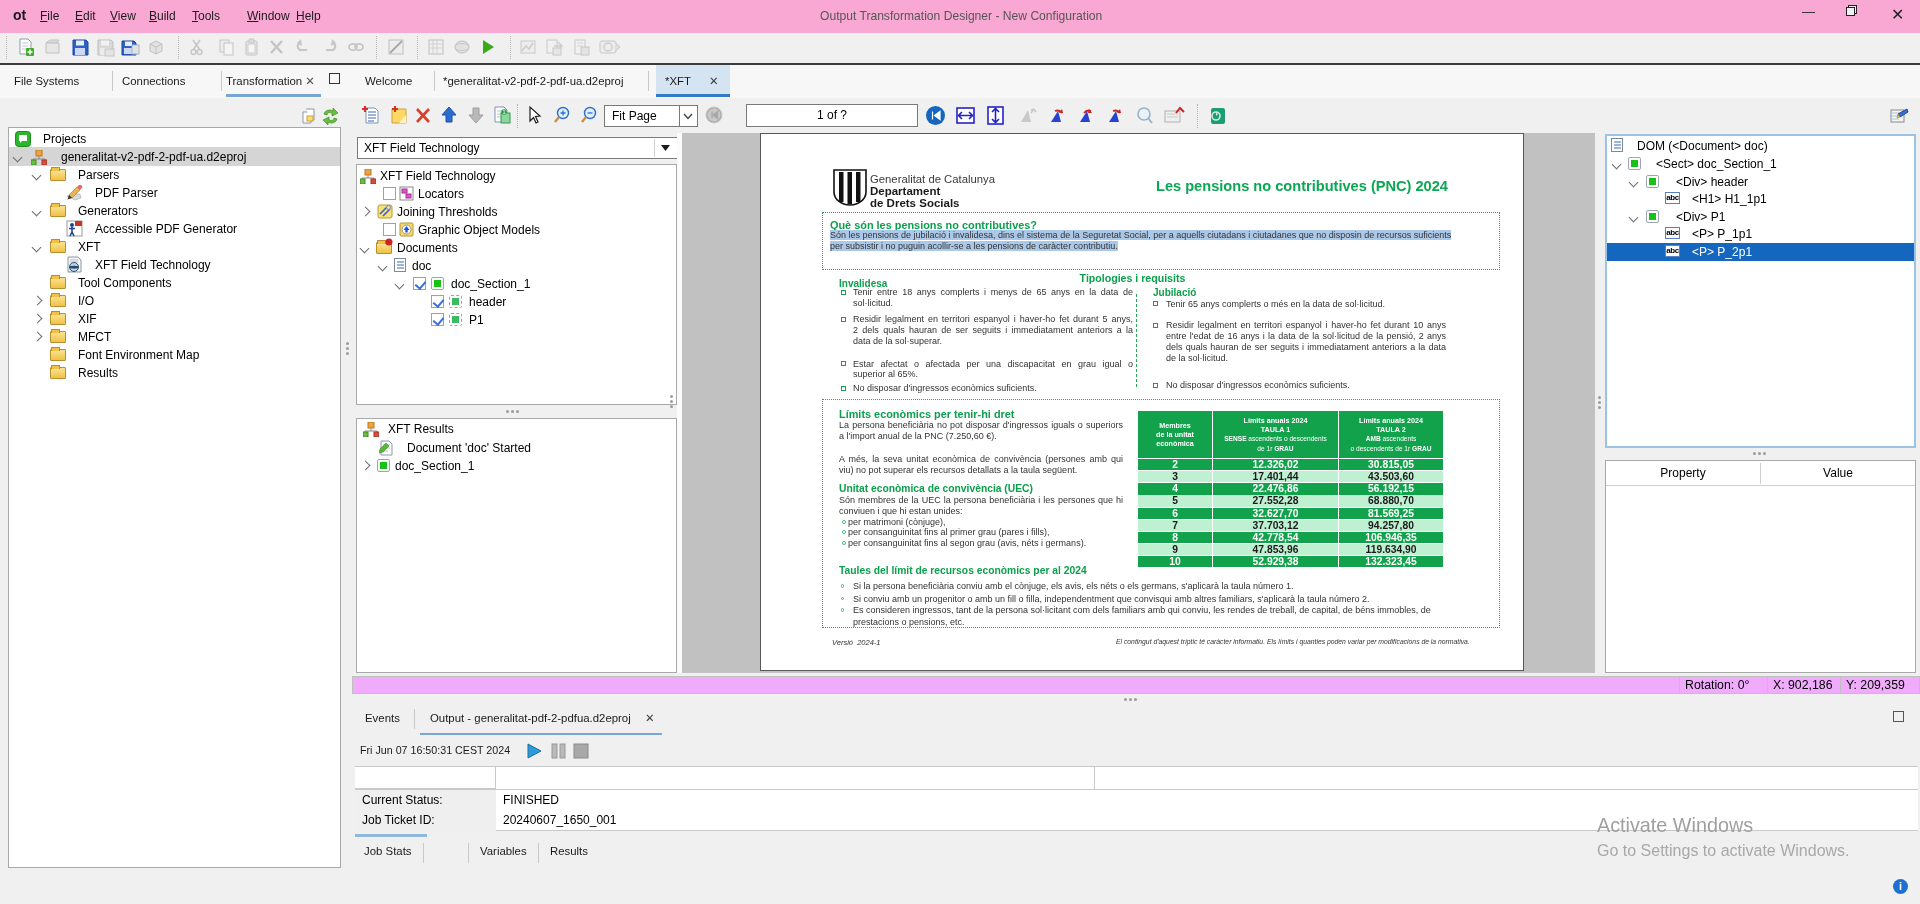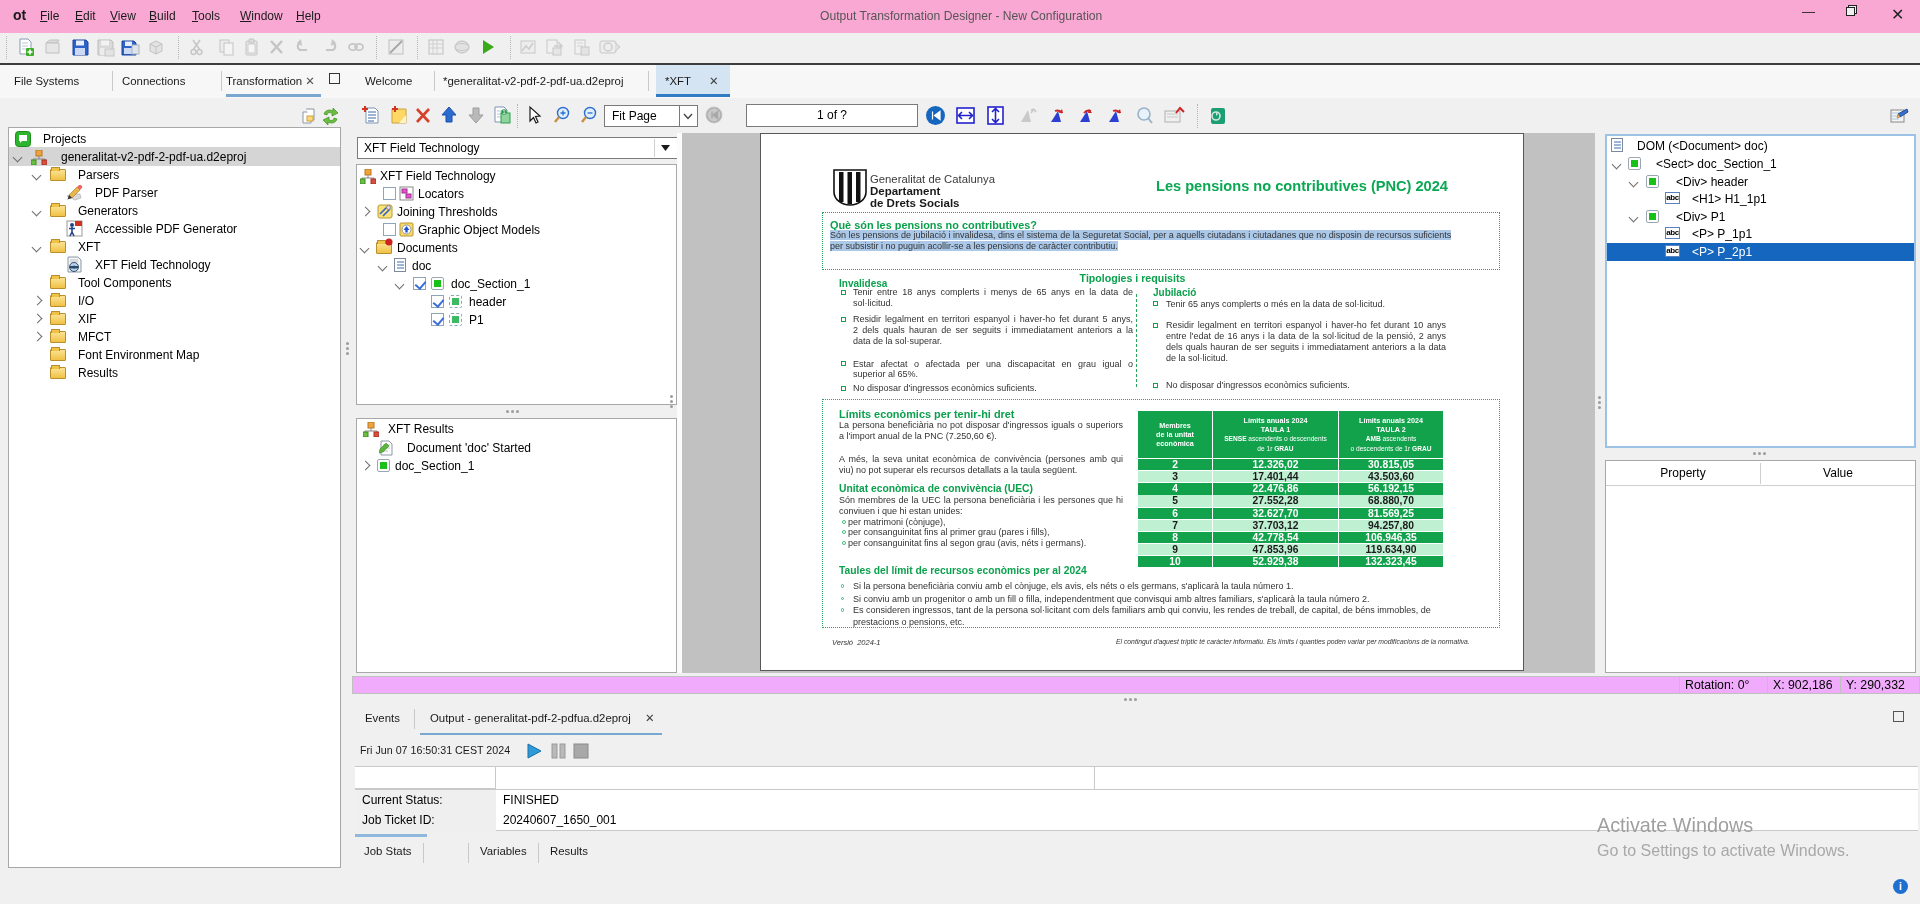--- a/index.html
+++ b/index.html
@@ -71,21 +71,21 @@
 </head>
 <body>
 
 <div id="titlebar" class="abs">
   <div style="position:absolute;left:13px;top:7px;font-size:14px;font-weight:bold;color:#1a1a1a;">ot</div>
   <div class="menu" style="left:40px;"><u>F</u>ile</div>
   <div class="menu" style="left:75px;"><u>E</u>dit</div>
   <div class="menu" style="left:110px;"><u>V</u>iew</div>
   <div class="menu" style="left:149px;"><u>B</u>uild</div>
   <div class="menu" style="left:192px;"><u>T</u>ools</div>
-  <div class="menu" style="left:240px;"><u>W</u>indow</div>
+  <div class="menu" style="left:247px;"><u>W</u>indow</div>
   <div class="menu" style="left:296px;"><u>H</u>elp</div>
   <div id="title-text">Output Transformation Designer - New Configuration</div>
   <div class="winbtn" style="left:1802px;top:4px;">—</div>
   <div class="winbtn" style="left:1846px;top:7px;width:11px;height:11px;">
       <span style="position:absolute;left:2px;top:-2px;width:9px;height:9px;border:1px solid #222;background:#f0f0f0;"></span>
       <span style="position:absolute;left:0;top:0;width:9px;height:9px;border:1px solid #222;background:#f0f0f0;"></span>
     </div>
   <div class="winbtn" style="left:1891px;top:5px;font-size:16px;font-weight:300;">✕</div>
 </div>
 
@@ -703,21 +703,21 @@
   <div style="position:absolute;left:0;top:0;width:309px;height:25px;border-bottom:1px solid #cfcfcf;">
     <div style="position:absolute;left:0;top:5px;width:154px;text-align:center;font-size:12px;">Property</div>
     <div style="position:absolute;left:154px;top:2px;width:1px;height:21px;background:#cfcfcf;"></div>
     <div style="position:absolute;left:155px;top:5px;width:154px;text-align:center;font-size:12px;">Value</div>
   </div>
 </div>
 
 <div id="statusbar" class="abs">
   <div class="cell" style="left:1326px;width:88px;">Rotation: 0°</div>
   <div class="cell" style="left:1414px;width:73px;">X: 902,186</div>
-  <div class="cell" style="left:1487px;width:79px;">Y: 290,332</div>
+  <div class="cell" style="left:1487px;width:79px;">Y: 209,359</div>
 </div>
 
 <div id="bottompanel" class="abs">
   <div class="dots3" style="left:772px;top:3px;">
       <i></i>
       <i></i>
       <i></i>
     </div>
   <div class="btab" style="left:13px;top:17px;">Events</div>
   <div style="position:absolute;left:62px;top:14px;width:1px;height:20px;background:#c8c8c8;"></div>

